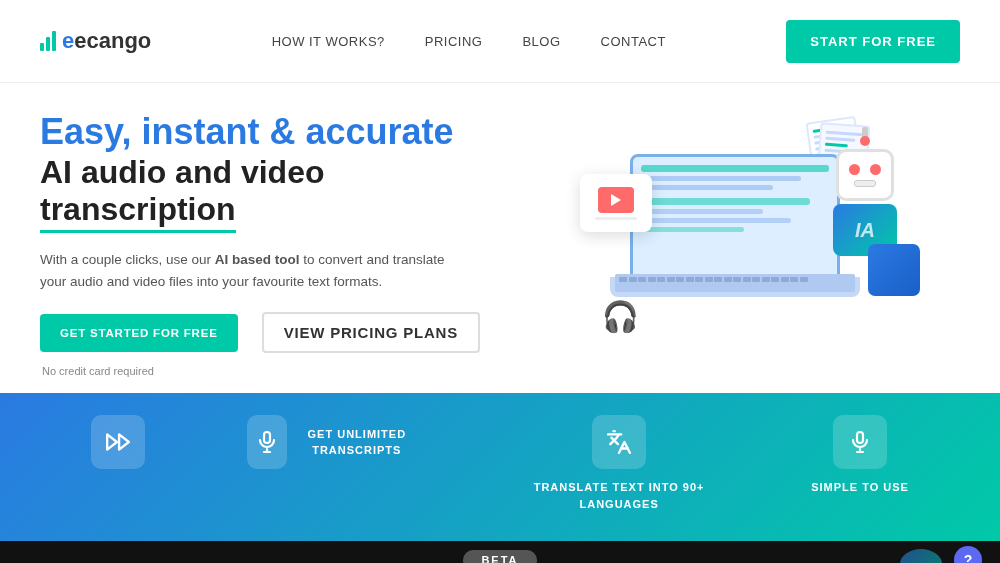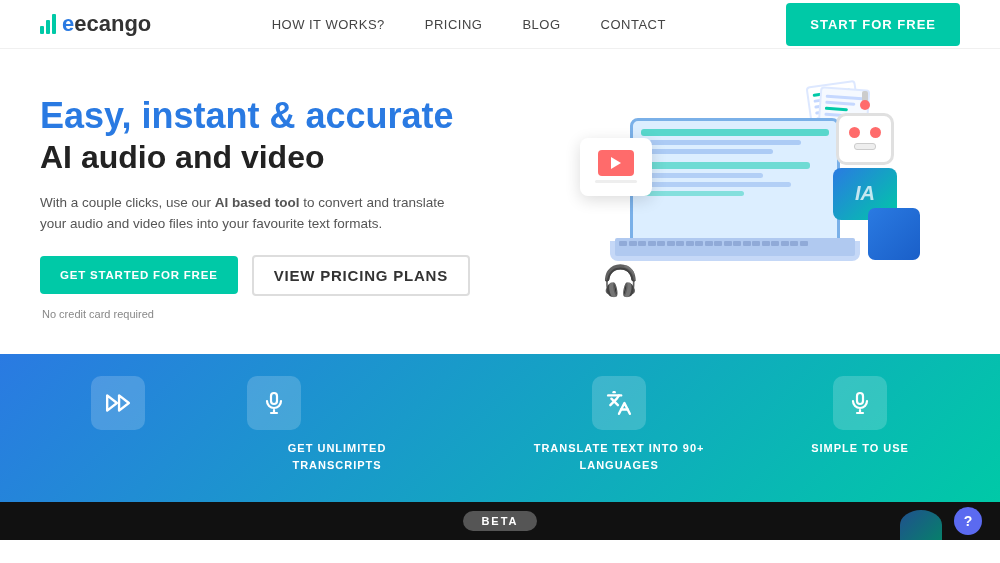--- a/index.html
+++ b/index.html
@@ -1,21 +1,21 @@
 <!DOCTYPE html>
 <html><head>
   <meta charset="utf-8">
   <style>
     * { margin: 0; padding: 0; box-sizing: border-box; }
     body { font-family: 'Segoe UI', Arial, sans-serif; width: 1000px; height: 563px; overflow: hidden; background: #fff; }
   </style>
 </head>
 <body>
 
-<nav style="display:flex;align-items:center;justify-content:space-between;padding:0 40px;height:49px;background:#fff;border-bottom:1px solid #f0f0f0;">
+<nav style="display:flex;align-items:center;justify-content:space-between;padding:0 40px;height:83px;background:#fff;border-bottom:1px solid #f0f0f0;">
   <div style="display:flex;align-items:center;gap:6px;cursor:pointer;">
     <div style="display:flex;align-items:flex-end;gap:2px;height:20px;">
       <div style="width:4px;height:8px;background:#00c9a7;border-radius:1px;"></div>
       <div style="width:4px;height:14px;background:#00c9a7;border-radius:1px;"></div>
       <div style="width:4px;height:20px;background:#00c9a7;border-radius:1px;"></div>
     </div>
     <span style="font-size:22px;font-weight:700;color:#333;">
       <span style="color:#2a7ae2;">e</span><span style="">ecango</span>
     </span>
   </div>
@@ -26,25 +26,26 @@
     <a style="font-size:13px;font-weight:500;color:#444;text-decoration:none;letter-spacing:0.5px;cursor:pointer;">CONTACT</a>
   </div>
   <button style="background:#00c9a7;color:#fff;border:none;border-radius:4px;padding:14px 24px;font-size:13px;font-weight:700;letter-spacing:1px;cursor:pointer;text-transform:uppercase;">START FOR FREE</button>
 </nav>
 
 <section style="display:flex;align-items:center;padding:28px 40px 16px 40px;background:#fff;min-height:305px;position:relative;overflow:hidden;">
   <div style="flex:1;max-width:520px;">
     <div style="font-size:36px;font-weight:700;color:#2a7ae2;line-height:1.15;margin-bottom:2px;">Easy, instant &amp; accurate</div>
     <div style="font-size:32px;font-weight:700;color:#222;line-height:1.15;">
       <div>AI audio and video</div>
+      <div style="display:inline-block;border-bottom:3px solid #00c9a7;padding-bottom:2px;">transcription</div>
     </div>
     <p style="font-size:13.5px;color:#555;line-height:1.6;margin:16px 0 20px 0;max-width:420px;">
       With a couple clicks, use our <strong>AI based tool</strong> to convert and translate your audio and video files into your favourite text formats.
     </p>
-    <div style="display:flex;gap:14px;align-items:center;margin-bottom:12px;">
+    <div style="display:flex;gap:24px;align-items:center;margin-bottom:12px;">
       <button style="background:#00c9a7;color:#fff;border:none;border-radius:4px;padding:13px 20px;font-size:11.5px;font-weight:700;letter-spacing:0.8px;cursor:pointer;text-transform:uppercase;">GET STARTED FOR FREE</button>
       <button style="background:#fff;color:#333;border:2px solid #ddd;border-radius:4px;padding:10px 20px;font-size:15px;font-weight:700;letter-spacing:0.8px;cursor:pointer;text-transform:uppercase;">VIEW PRICING PLANS</button>
     </div>
     <div style="font-size:11px;color:#888;margin-left:2px;">No credit card required</div>
   </div>
 
   <div style="flex:0 0 380px;height:260px;position:relative;display:flex;align-items:center;justify-content:center;">
     <div style="position:relative;width:340px;height:250px;">
 
       <div style="position:absolute;right:110px;top:0;">
@@ -128,21 +129,21 @@
 
 <section style="background:linear-gradient(135deg,#2a7ae2 0%,#00c9a7 100%);padding:22px 40px;display:flex;justify-content:space-around;align-items:flex-start;min-height:148px;">
   <div style="display:flex;flex-direction:column;align-items:center;text-align:center;gap:10px;max-width:180px;">
     <div style="width:54px;height:54px;background:rgba(255,255,255,0.18);border-radius:10px;display:flex;align-items:center;justify-content:center;font-size:22px;">
       <svg width="26" height="26" viewBox="0 0 24 24" fill="none" stroke="white" stroke-width="2.2" stroke-linecap="round" stroke-linejoin="round">
           <polygon points="13 19 22 12 13 5 13 19"></polygon>
           <polygon points="2 19 11 12 2 5 2 19"></polygon>
         </svg>
     </div>
   </div>
-  <div style="display:flex;flex-direction:column;align-items:flex-start;text-align:center;gap:10px;max-width:180px;">
+  <div style="display:flex;flex-direction:row;align-items:center;text-align:center;max-width:180px;">
     <div style="width:54px;height:54px;background:rgba(255,255,255,0.18);border-radius:10px;display:flex;align-items:center;justify-content:center;font-size:22px;">
       <svg width="24" height="24" viewBox="0 0 24 24" fill="none" stroke="white" stroke-width="2.2" stroke-linecap="round" stroke-linejoin="round">
           <rect x="9" y="2" width="6" height="11" rx="3"></rect>
           <path d="M5 10a7 7 0 0 0 14 0"></path>
           <line x1="12" y1="19" x2="12" y2="22"></line>
           <line x1="9" y1="22" x2="15" y2="22"></line>
         </svg>
     </div>
     <div style="font-size:11px;font-weight:700;color:#fff;letter-spacing:1px;text-transform:uppercase;line-height:1.5;">GET UNLIMITED TRANSCRIPTS</div>
   </div>

